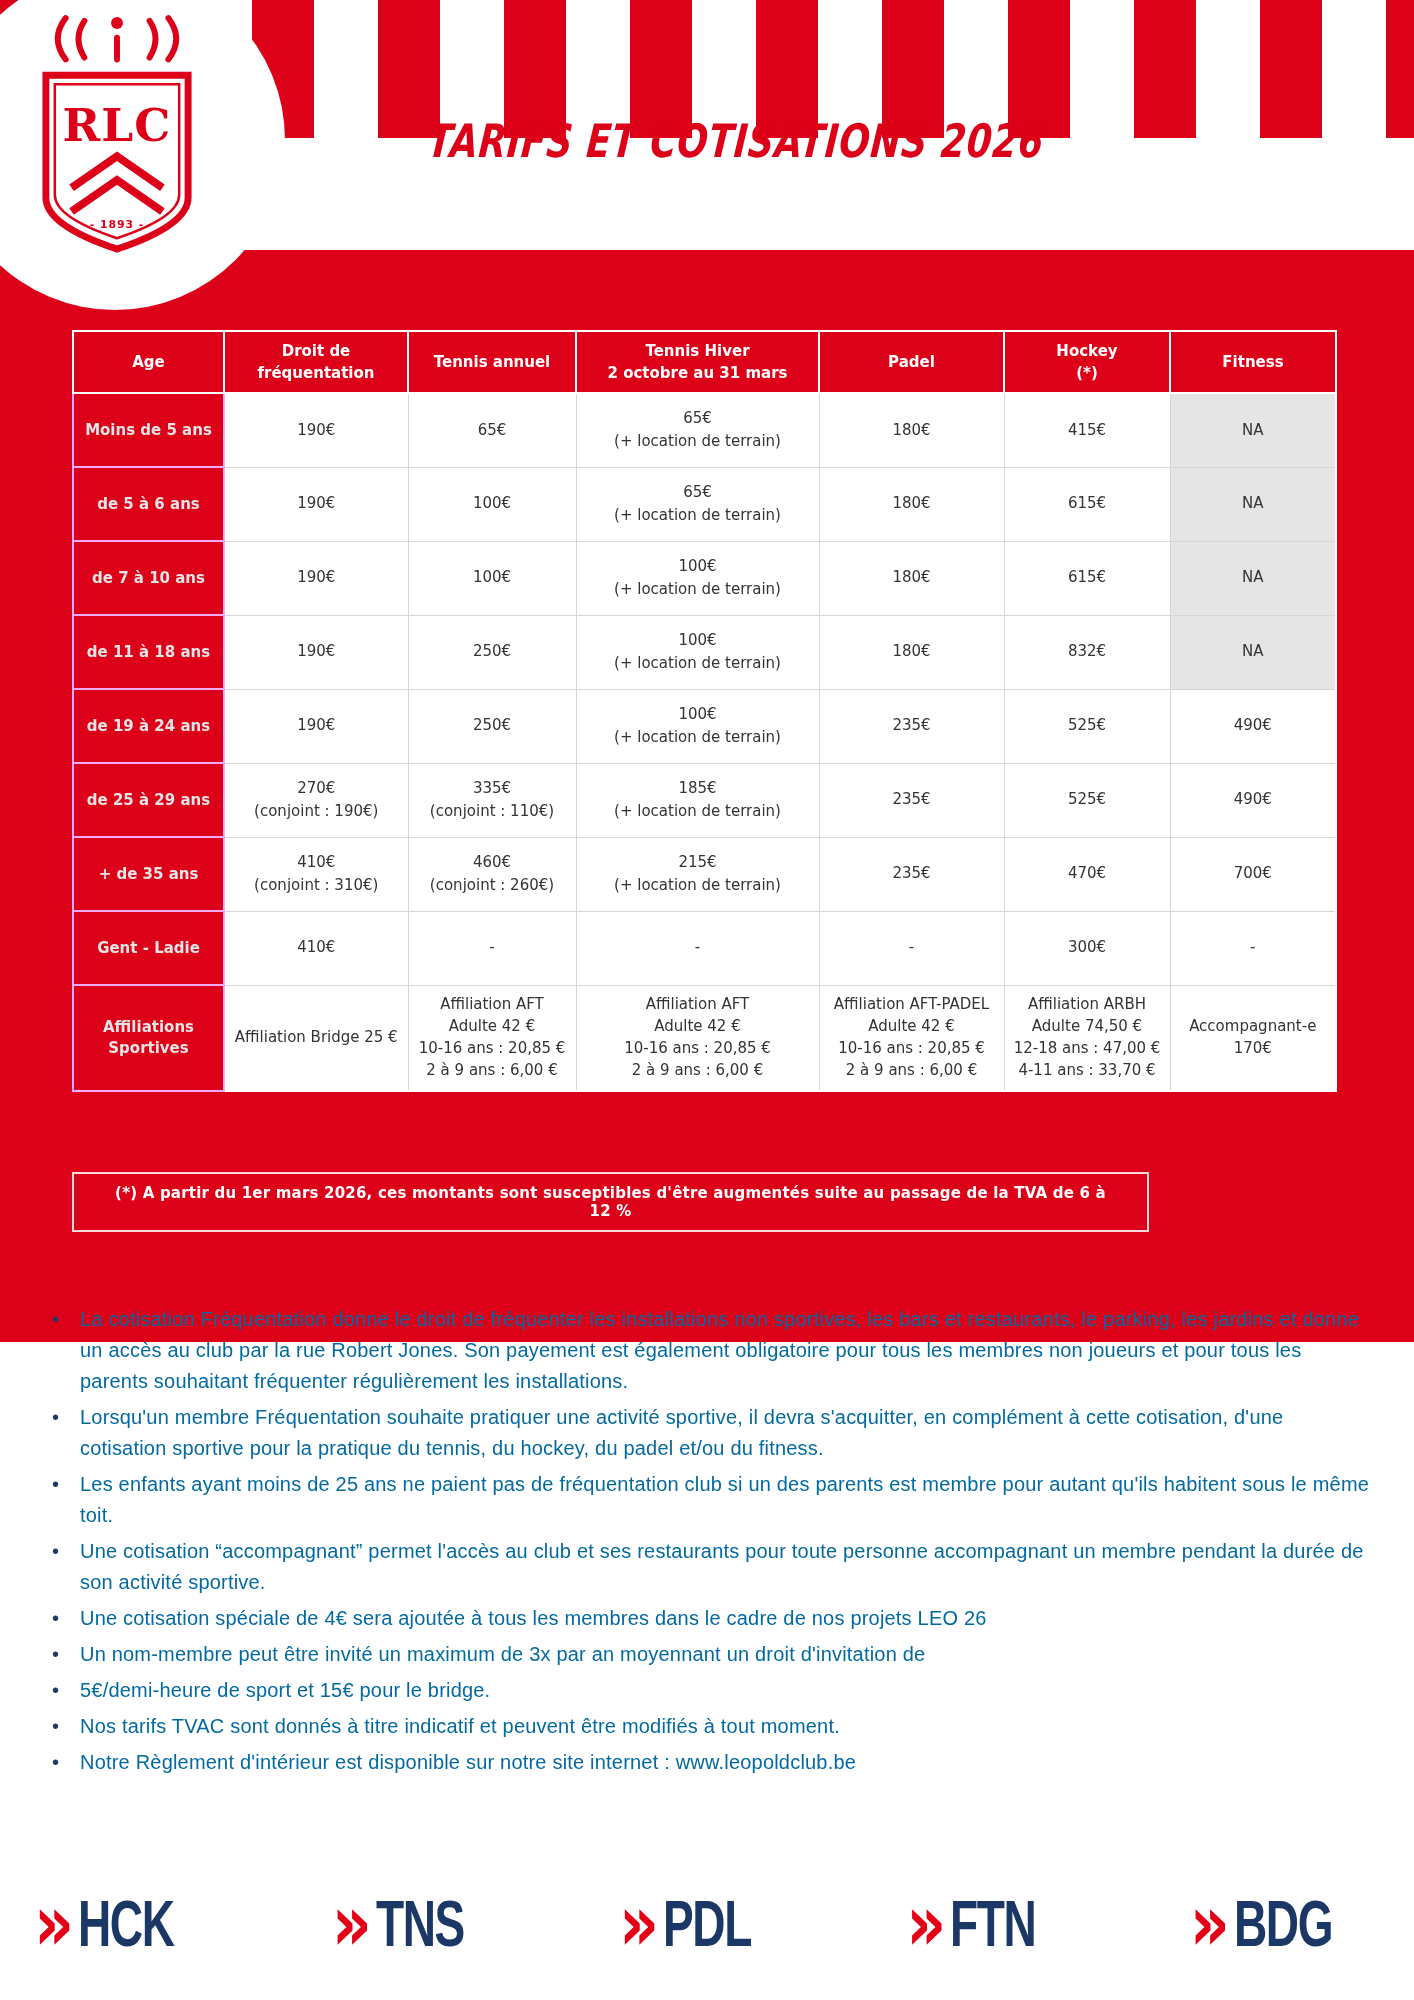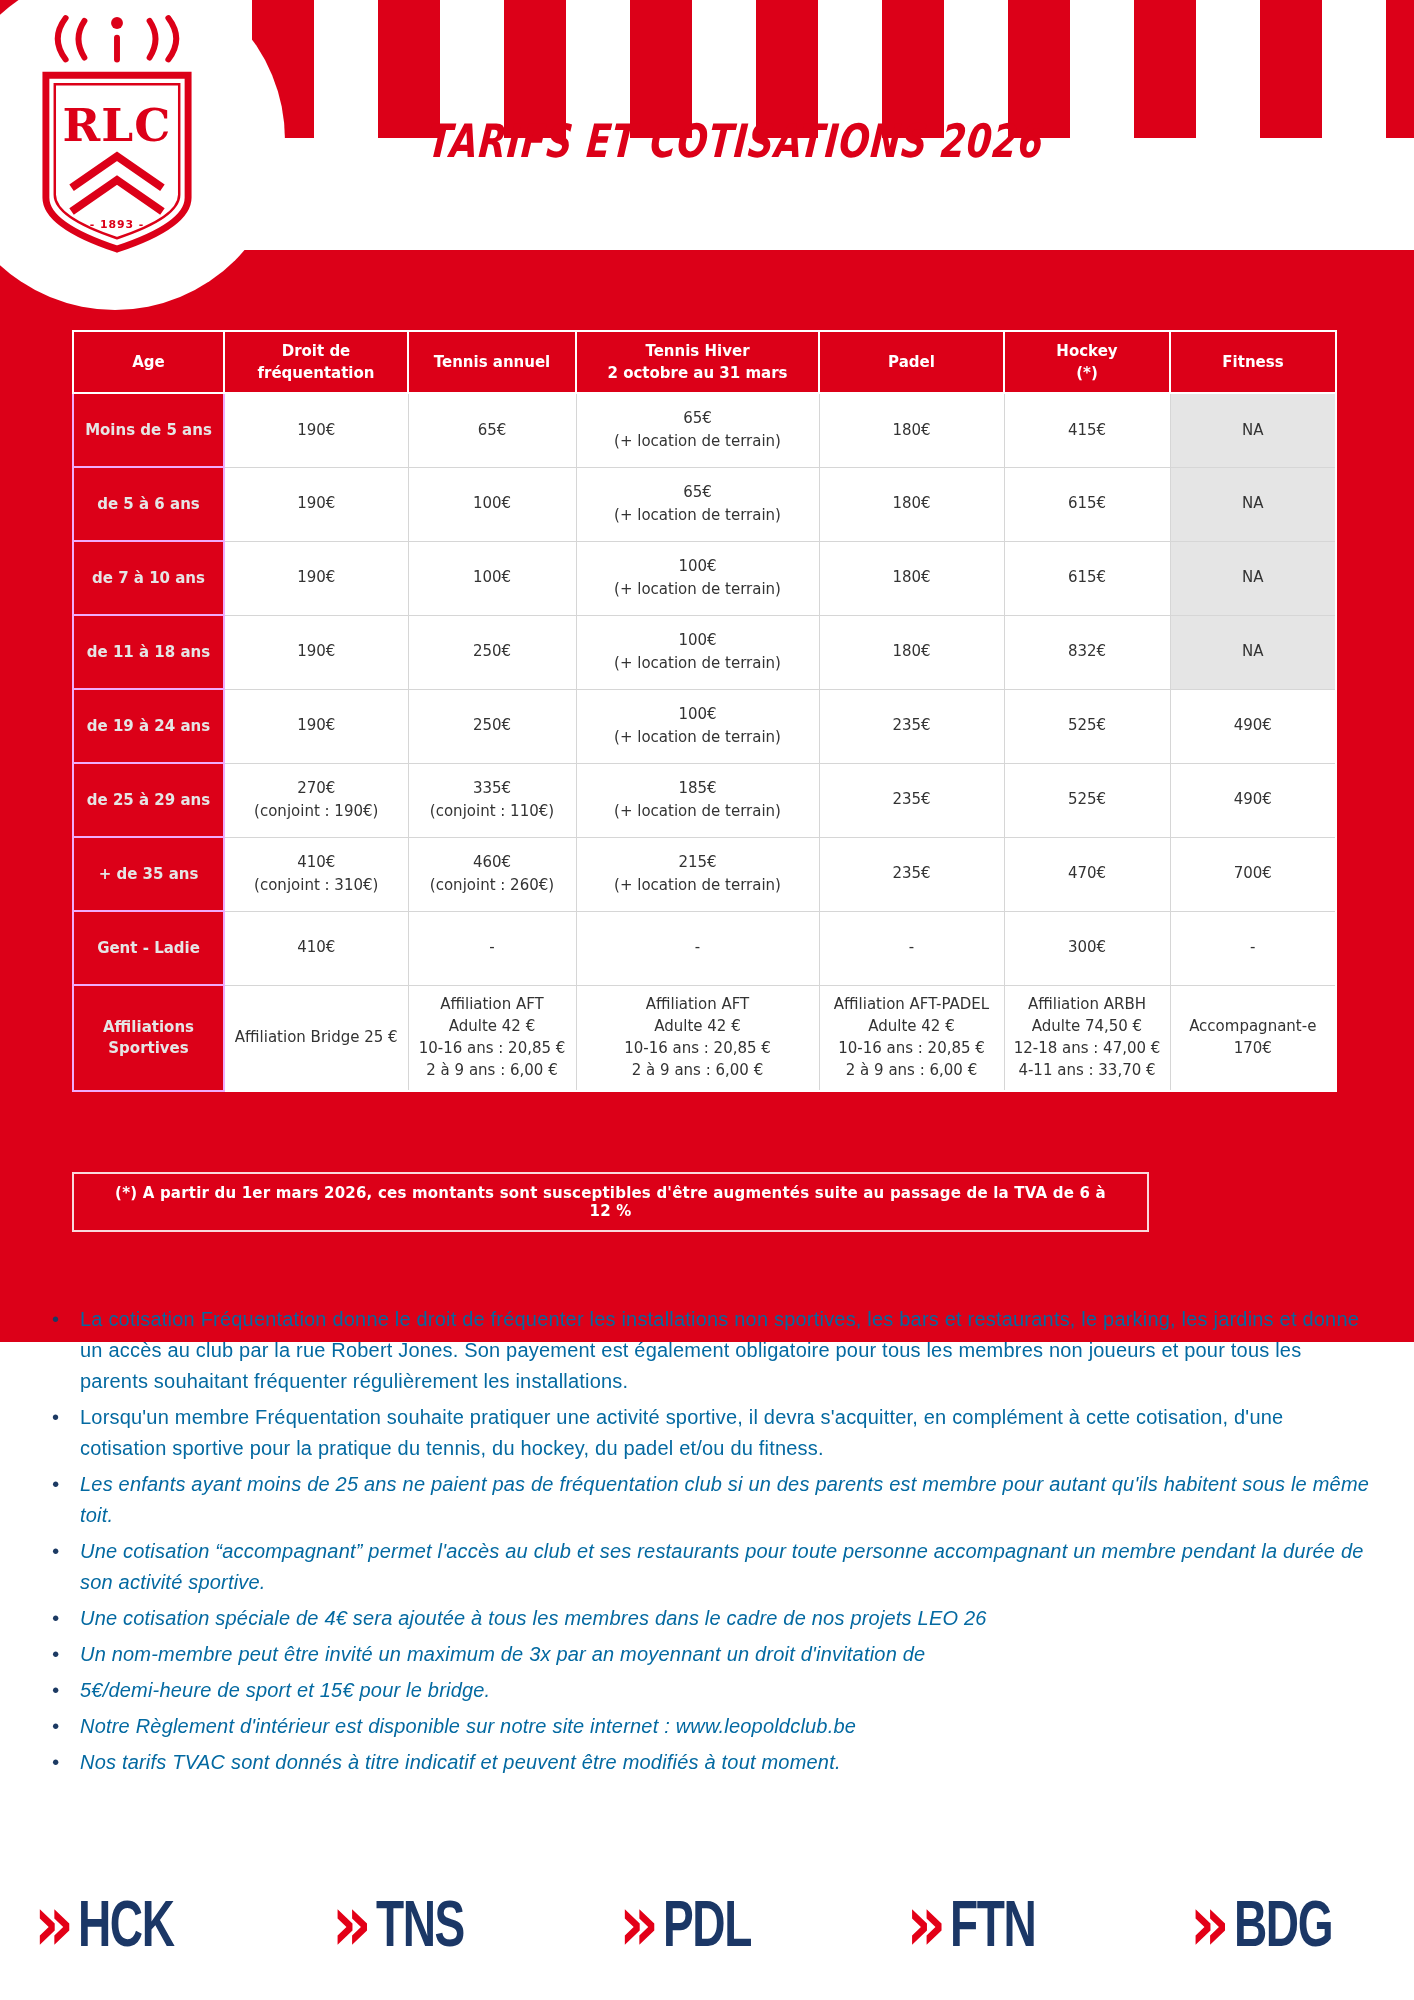--- a/index.html
+++ b/index.html
@@ -40,21 +40,21 @@
   .footnote{position:absolute;left:72px;top:922px;width:1077px;min-height:60px;
     border:2px solid rgba(255,255,255,.85);color:#fff;font-weight:bold;font-size:15px;
     display:flex;align-items:center;justify-content:center;text-align:center;padding:8px 40px;
     letter-spacing:.2px}
 
   
   .notes{position:absolute;left:36px;top:1304px;width:1334px;list-style:none;color:#0369a1}
   .notes li{position:relative;padding-left:44px;font-size:20px;line-height:1.55;margin-bottom:5px;
     font-family:"Liberation Sans",sans-serif;letter-spacing:.2px}
   .notes li::before{content:"\2022";position:absolute;left:16px;top:0;color:#1c3a63}
-  .notes li.it{font-style:italic}
+  .notes li.it{}
 
   
   .footer{position:absolute;left:34px;top:1872px;width:1336px;height:104px;display:flex;
     justify-content:space-between;align-items:center}
   .fitem{display:flex;align-items:center}
   .chev{color:#e30017;font-size:62px;font-weight:bold;line-height:.9;display:inline-block;
     transform:scaleY(1.25);margin-right:4px}
   .flabel{color:#1b3766;font-size:64px;font-weight:bold;letter-spacing:-2px;display:inline-block;
     transform:scaleX(.72);transform-origin:left center;font-family:"Liberation Sans",sans-serif}
 </style>
@@ -227,22 +227,22 @@
   <h1 class="title">TARIFS ET COTISATIONS 2026</h1>
 
   <ul class="notes" id="notes">
       <li>La cotisation Fréquentation donne le droit de fréquenter les installations non sportives, les bars et restaurants, le parking, les jardins et donne un accès au club par la rue Robert Jones. Son payement est également obligatoire pour tous les membres non joueurs et pour tous les parents souhaitant fréquenter régulièrement les installations.</li>
       <li>Lorsqu'un membre Fréquentation souhaite pratiquer une activité sportive, il devra s'acquitter, en complément à cette cotisation, d'une cotisation sportive pour la pratique du tennis, du hockey, du padel et/ou du fitness.</li>
       <li class="it">Les enfants ayant moins de 25 ans ne paient pas de fréquentation club si un des parents est membre pour autant qu'ils habitent sous le même toit.</li>
       <li class="it">Une cotisation “accompagnant” permet l'accès au club et ses restaurants pour toute personne accompagnant un membre pendant la durée de son activité sportive.</li>
       <li class="it">Une cotisation spéciale de 4€ sera ajoutée à tous les membres dans le cadre de nos projets LEO 26</li>
       <li class="it">Un nom-membre peut être invité un maximum de 3x par an moyennant un droit d'invitation de</li>
       <li class="it"> 5€/demi-heure de sport et 15€ pour le bridge.</li>
+      <li class="it">Nos tarifs TVAC sont donnés à titre indicatif et peuvent être modifiés à tout moment.</li>
       <li class="it">Notre Règlement d'intérieur est disponible sur notre site internet : www.leopoldclub.be</li>
-      <li class="it">Nos tarifs TVAC sont donnés à titre indicatif et peuvent être modifiés à tout moment.</li>
     </ul>
 
   <div class="footer">
     <div class="fitem">
       <span class="chev">»</span>
       <span class="flabel">HCK</span>
     </div>
     <div class="fitem">
       <span class="chev">»</span>
       <span class="flabel">TNS</span>

